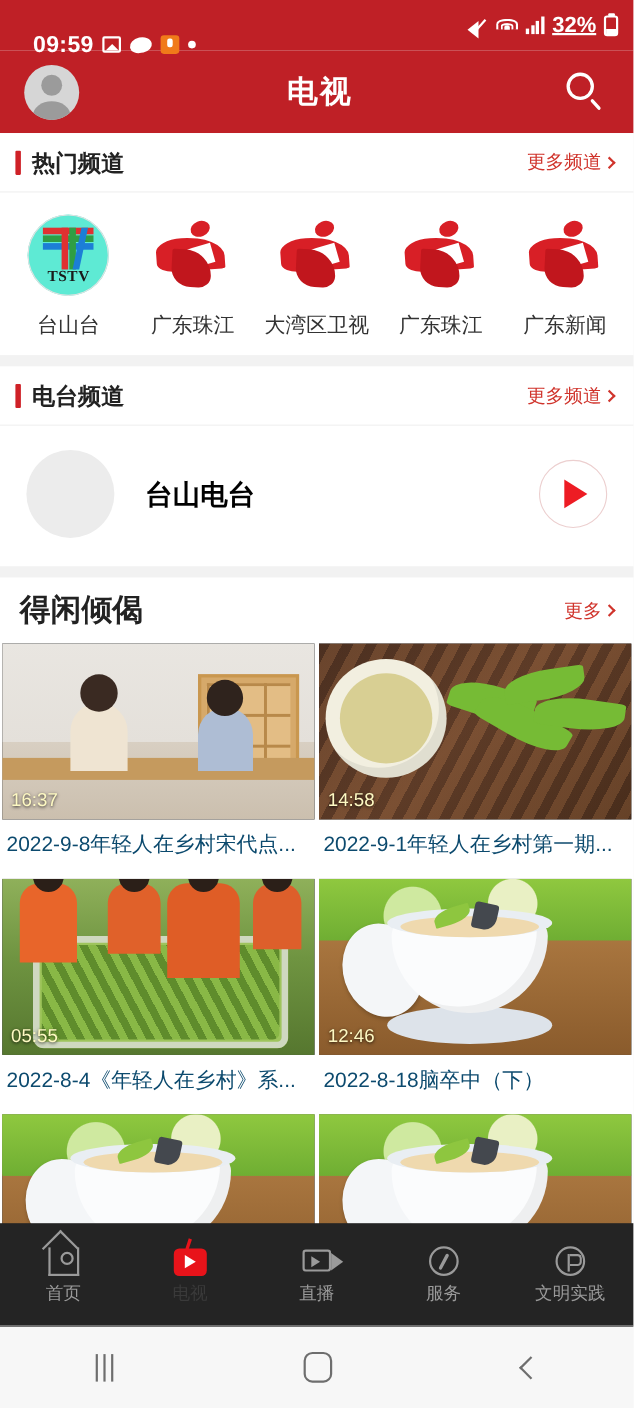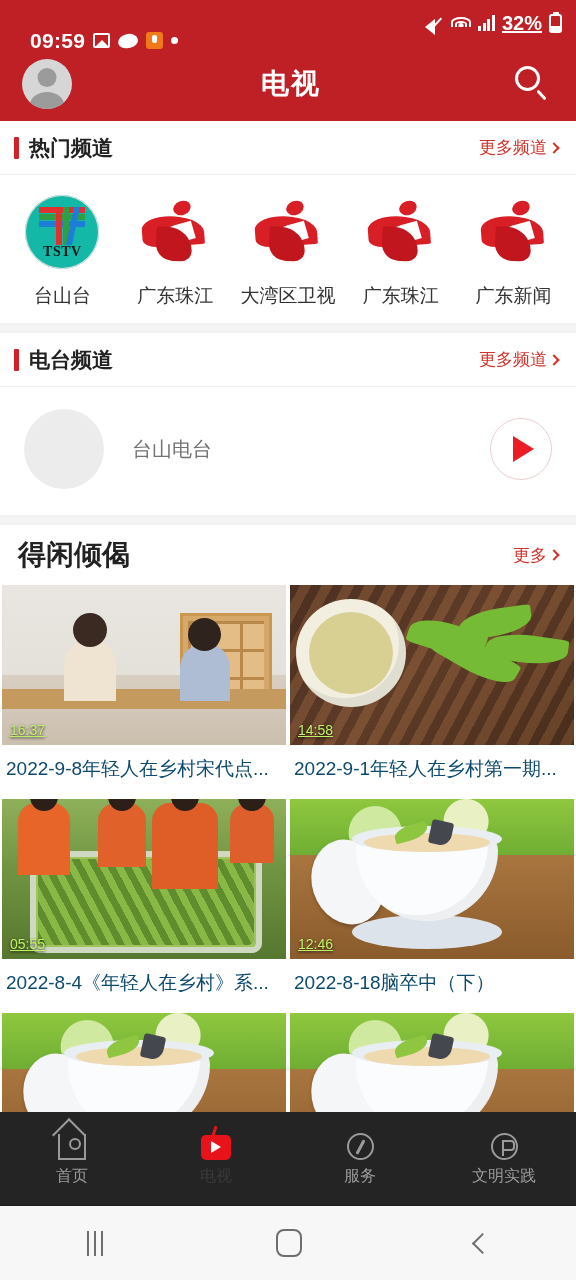--- a/index.html
+++ b/index.html
@@ -94,21 +94,21 @@
   .sec-more { font-size:17px; color:#d0342c; display:flex; align-items:center; gap:3px; }
   .chev { width:8px; height:8px; border-right:2px solid currentColor; border-top:2px solid currentColor;
     transform:rotate(45deg); display:inline-block; }
 
   
   .chan-row { display:flex; padding:18px 6px 14px; }
   .chan { flex:1; display:flex; flex-direction:column; align-items:center; gap:12px; }
   .chan-logo { width:78px; height:78px; display:flex; align-items:center; justify-content:center; }
   .chan-name { font-size:19px; color:#333; }
 
-  .tstv { width:74px; height:74px; border-radius:50%; background:#14b8a6;
+  .tstv { width:74px; height:74px; border-radius:50%; background:#5eead4;
     box-shadow:0 0 0 1px #e2e2e2 inset; position:relative; overflow:hidden; }
   .tstv .bars { position:absolute; left:14px; top:12px; width:46px; height:38px; }
   .tstv .bars i { position:absolute; display:block; }
   .tstv .h1 { left:0;  top:0;   width:46px; height:6px;  background:#e03131; }
   .tstv .h2 { left:0;  top:7px; width:46px; height:6px;  background:#2f9e44; }
   .tstv .h3 { left:0;  top:14px;width:46px; height:6px;  background:#1c7ed6; }
   .tstv .v1 { left:17px; top:0;  width:6px; height:38px; background:#e03131; }
   .tstv .v2 { left:24px; top:0;  width:6px; height:38px; background:#2f9e44; }
   .tstv .v3 { left:31px; top:0;  width:6px; height:38px; background:#1c7ed6;
     transform:skewX(-12deg); }
@@ -122,41 +122,41 @@
   .gdtv .w1 { position:absolute; left:2px; top:17px; width:62px; height:30px;
     background:#d81f26; border-radius:60% 96% 8% 42%; transform:rotate(-4deg); }
   .gdtv .w2 { position:absolute; left:16px; top:28px; width:36px; height:34px;
     background:#c1161d; border-radius:6% 82% 36% 58%; transform:rotate(3deg); }
   .gdtv .notch { position:absolute; left:20px; top:26px; width:34px; height:18px;
     background:#fff; border-radius:60% 0 0 60%; transform:rotate(-16deg); }
 
   
   .radio-row { display:flex; align-items:center; padding:22px 24px 26px; gap:28px; }
   .radio-avatar { width:80px; height:80px; border-radius:50%; background:#ececec; flex:none; }
-  .radio-name { flex:1; font-size:20px; font-weight:400; color:#737373; }
+  .radio-name { flex:1; font-size:25px; font-weight:700; color:#000000; }
   .play-btn {
     width:62px; height:62px; border-radius:50%; border:1px solid #eccfcf; background:#fff;
     display:flex; align-items:center; justify-content:center; flex:none;
   }
   .play-btn i {
     width:0; height:0; border-left:21px solid #ed1c24;
     border-top:13px solid transparent; border-bottom:13px solid transparent;
     margin-left:5px;
   }
 
   
   .vid-head { height:60px; display:flex; align-items:center; justify-content:space-between;
     padding:0 18px; }
   .vid-head .sec-title-text { font-size:28px; }
   .vid-grid { display:flex; flex-wrap:wrap; }
   .vid-cell { width:50%; padding:0 2px 4px; }
   .thumb { position:relative; width:100%; height:160px; overflow:hidden; background:#333; }
   .dur {
-    position:absolute; left:8px; bottom:7px; color:#bef264; font-size:14px;
-    text-shadow:0 1px 3px rgba(0,0,0,.85); font-weight:500;text-decoration:underline;
+    position:absolute; left:8px; bottom:7px; color:#fef9c3; font-size:17px;
+    text-shadow:0 1px 3px rgba(0,0,0,.85); font-weight:500;
   }
   .vid-title {
     font-size:19px; color:#0c4a6e; padding:12px 4px 14px; line-height:1.25;
     white-space:nowrap; overflow:hidden; text-overflow:ellipsis;
   }
 
   
   .art { position:absolute; inset:0; }
   .t-studio { background:linear-gradient(#e9e6e1 0%,#e4e0da 56%,#d8cfc2 56%,#cbbfae 100%); }
   .t-studio .shelf { position:absolute; right:14px; top:28px; width:92px; height:86px;
@@ -528,20 +528,26 @@
       <div class="tab-label">首页</div>
     </div>
     <div class="tab active">
       <div class="tab-ic">
           <div class="ic-tv"></div>
         </div>
       <div class="tab-label">电视</div>
     </div>
     <div class="tab">
       <div class="tab-ic">
+          <div class="ic-live"></div>
+        </div>
+      <div class="tab-label">直播</div>
+    </div>
+    <div class="tab">
+      <div class="tab-ic">
           <div class="ic-svc"></div>
         </div>
       <div class="tab-label">服务</div>
     </div>
     <div class="tab">
       <div class="tab-ic">
           <div class="ic-flag"></div>
         </div>
       <div class="tab-label">文明实践</div>
     </div>

